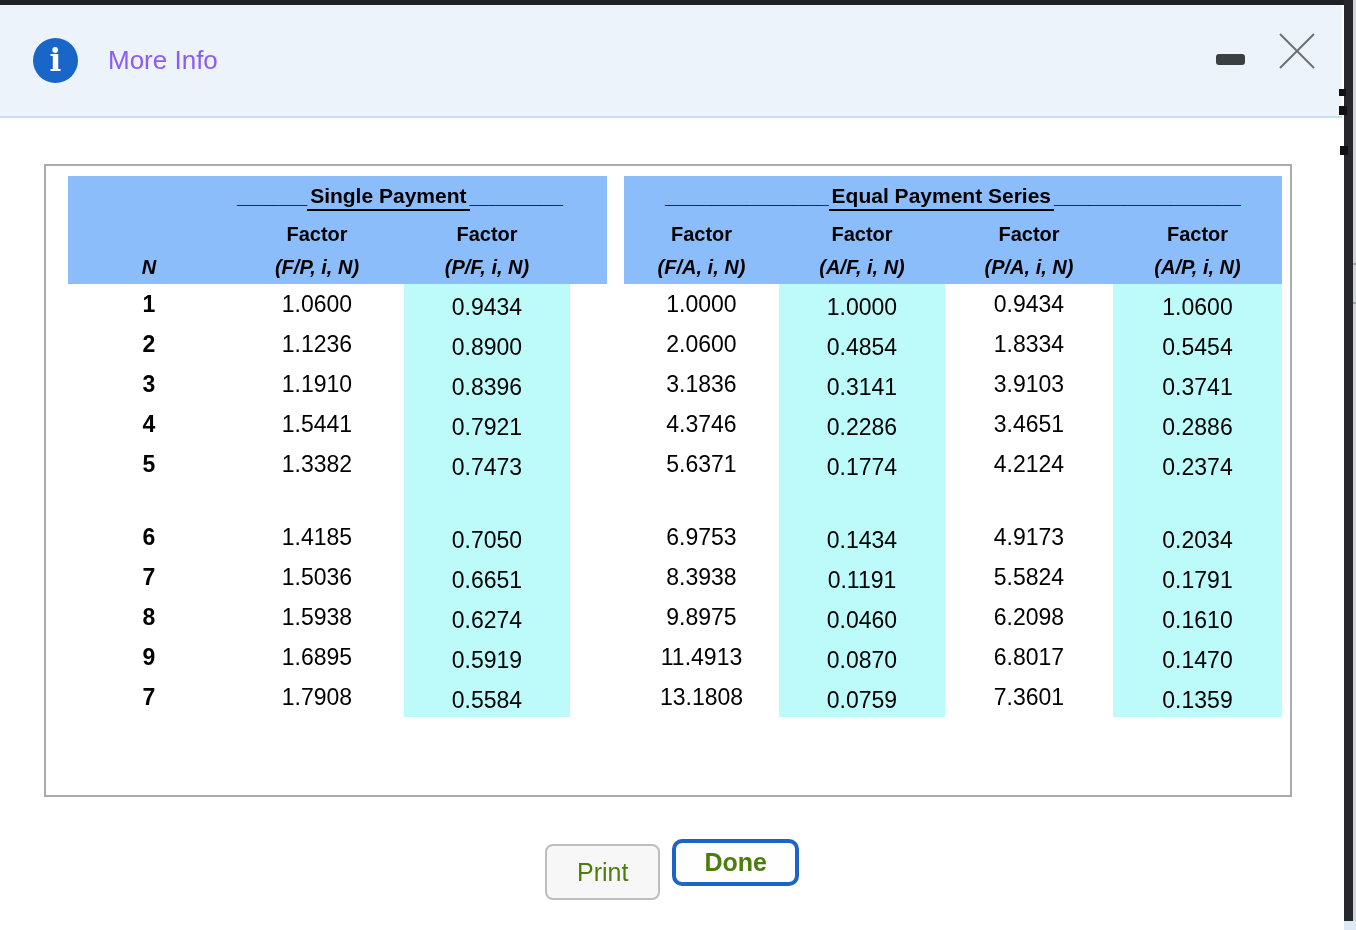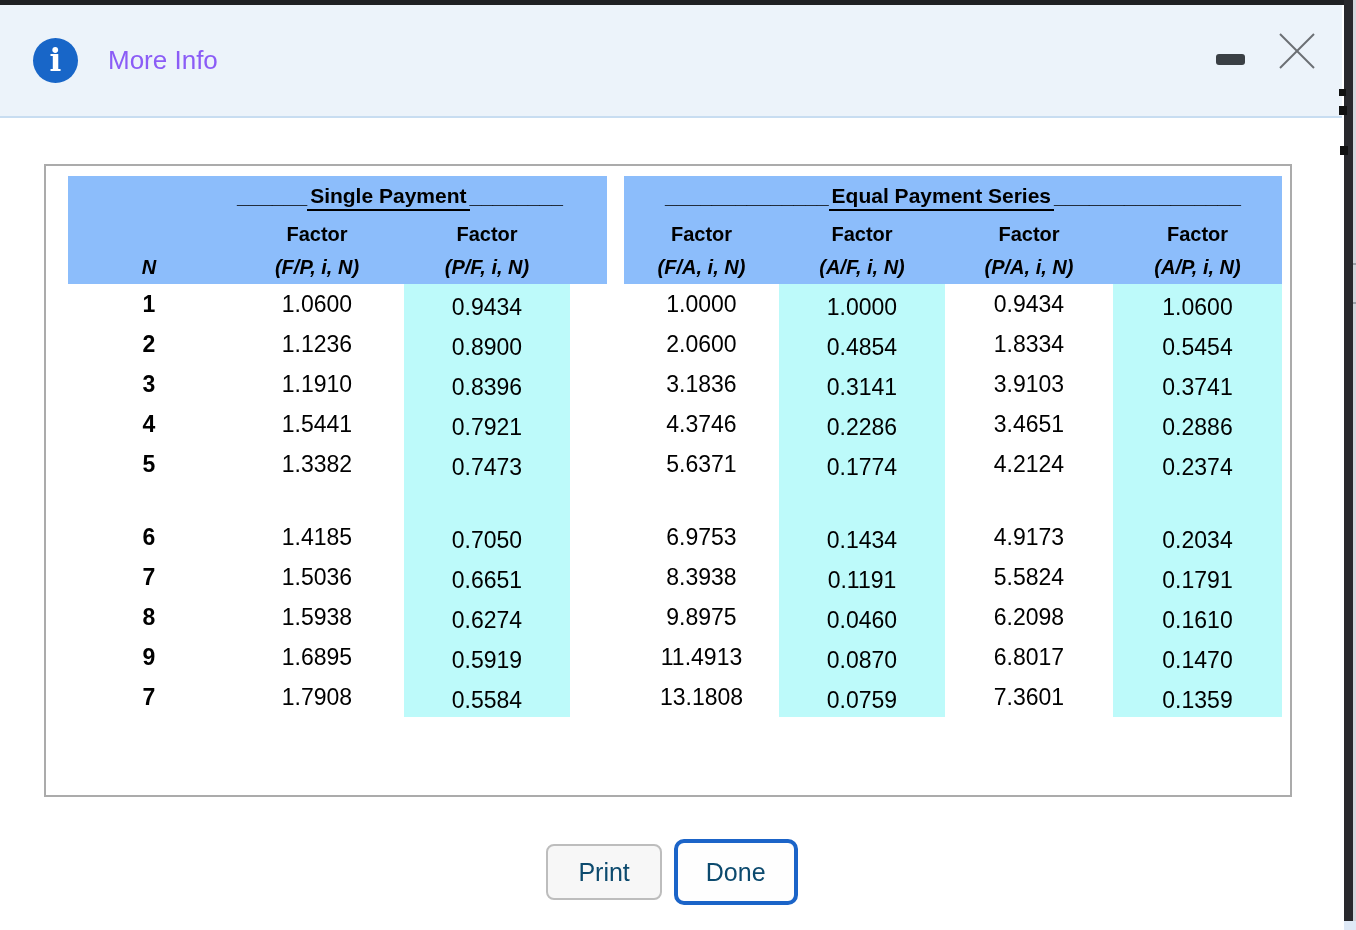--- a/index.html
+++ b/index.html
@@ -33,23 +33,23 @@
   .sec-dash{font-weight:bold;}
   .hline th{height:32px;font-size:20px;font-weight:bold;text-align:center;vertical-align:middle;}
   .formula-row th{height:34px;font-size:20px;font-weight:bold;font-style:italic;text-align:center;vertical-align:middle;}
   tbody td{height:40px;font-size:23px;text-align:center;vertical-align:middle;}
   td.ncol{font-weight:bold;}
   tr.spacer td{height:33px;}
   td.cyan .cell-val{position:relative;top:3px;display:inline-block;}
 
   
   .btn-row{position:absolute;left:0;top:839px;width:1344px;display:flex;justify-content:center;align-items:flex-start;gap:12px;}
-  .btn{box-sizing:border-box;font-family:"Liberation Sans",sans-serif;color:#0c4a6e;cursor:pointer;}
+  .btn{box-sizing:border-box;font-family:"Liberation Sans",sans-serif;color:#4d7c0f;cursor:pointer;}
   .print-btn{height:56px;margin-top:5px;padding:0 30px;background:#F7F7F7;border:2px solid #BDBDBD;border-radius:8px;font-size:25px;}
-  .done-btn{height:66px;padding:0 28px;background:#FEFEFE;border:4px solid #1B64C8;border-radius:10px;font-size:25px;}
+  .done-btn{height:47px;padding:0 28px;background:#FEFEFE;border:4px solid #1B64C8;border-radius:10px;font-size:25px;font-weight:bold;}
 
   
   .edge-dark{position:absolute;left:1344px;top:0;width:9px;height:921px;background:#28282c;}
   .edge-gray{position:absolute;left:1353px;top:0;width:3px;height:921px;background:#d2d6db;}
   .edge-tick{position:absolute;background:#111;}
   .tick1{left:1339px;top:89px;width:7px;height:7px;}
   .tick2{left:1339px;top:106px;width:8px;height:9px;}
   .tick3{left:1340px;top:146px;width:8px;height:9px;}
   .edge-line{position:absolute;left:1353px;width:3px;height:2px;background:#9aa0a6;}
   .eline1{top:263px;} .eline2{top:302px;}

